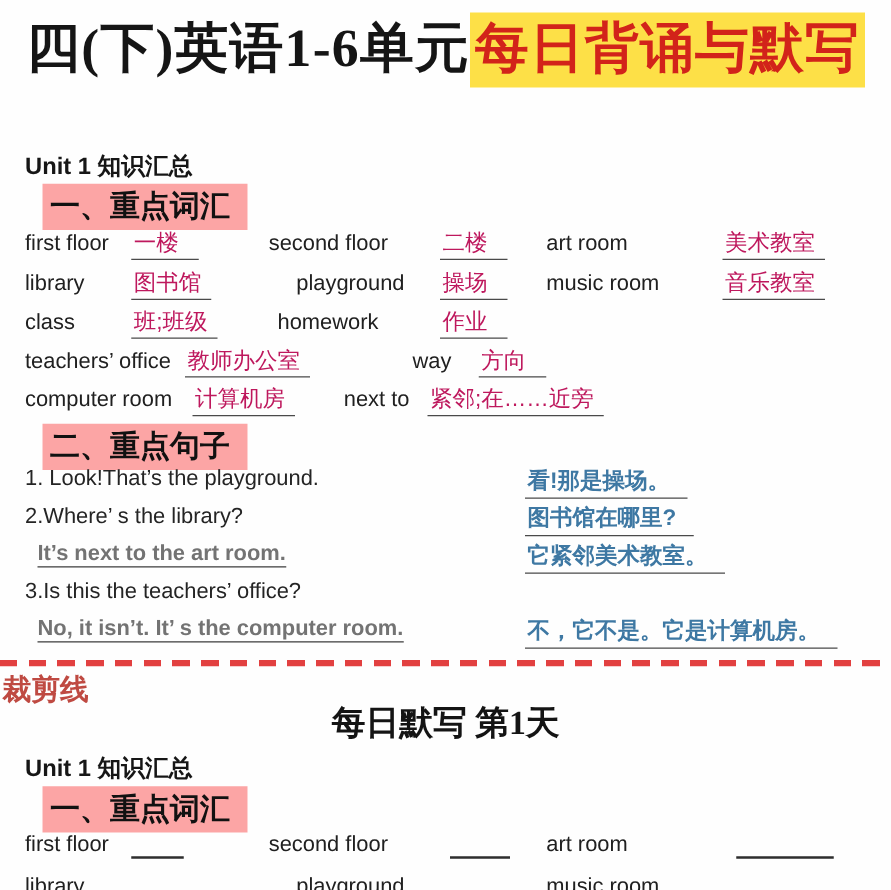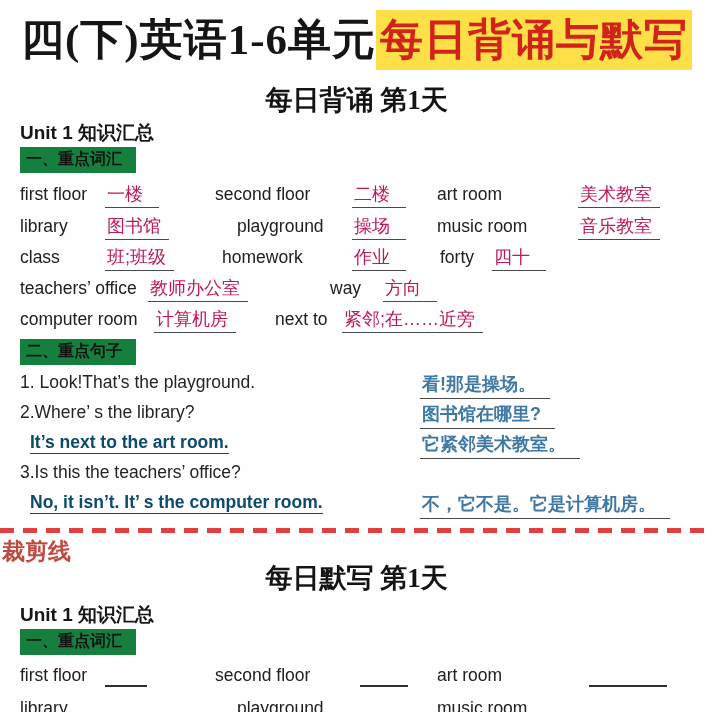--- a/index.html
+++ b/index.html
@@ -24,23 +24,23 @@
   .center-heading{
     position:absolute;left:0;width:713px;text-align:center;
     font-size:27px;font-weight:bold;color:#141414;white-space:nowrap;
     font-family:"Liberation Serif","DejaVu Serif",serif;
   }
   .unit-line{
     position:absolute;left:20px;
     font-size:19px;font-weight:bold;color:#161616;white-space:nowrap;
   }
   .sec-hl{
-    position:absolute;left:20px;
-    background:#15803d;color:#111;
-    font-size:16px;font-weight:bold;
+    position:absolute;left:34px;
+    background:#fca5a5;color:#111;
+    font-size:24px;font-weight:bold;
     padding:2px 14px 3px 6px;white-space:nowrap;
   }
   
   .vrow{
     position:absolute;left:20px;width:680px;height:26px;
     font-size:17.5px;
   }
   .vgrid{display:grid;grid-template-columns:195px 222px 1fr;}
   .vcell{position:relative;height:26px;}
   .en{color:#202020;white-space:nowrap;}
@@ -53,21 +53,21 @@
   .vcell .zh{position:absolute;top:-2px;}
   .zh-l1{left:85px;} .zh-l2{left:137px;} .zh-l3{left:141px;} .zh-near{left:55px;}
   .flowcell{position:absolute;top:0;white-space:nowrap;}
   
   .srow{
     position:absolute;left:20px;width:690px;height:30px;
     display:grid;grid-template-columns:400px 1fr;
     font-size:17.5px;align-items:start;
   }
   .sen{color:#242424;white-space:nowrap;}
-  .sen.red{color:#0c4a6e;font-weight:bold;padding-left:10px;}
+  .sen.red{color:#737373;font-weight:bold;padding-left:10px;}
   .sen.red .inner{border-bottom:1.8px solid #3c3c3c;padding-bottom:1px;}
   .szh{
     color:#3e78a3;font-size:18px;white-space:nowrap;justify-self:start;
     border-bottom:1.6px solid #4a4a4a;padding:0 14px 2px 2px;font-weight:bold;
   }
   
   .cutline{
     position:absolute;left:0;width:713px;height:5px;
     background:repeating-linear-gradient(90deg,#e24040 0,#e24040 14px,transparent 14px,transparent 23px);
   }
@@ -85,21 +85,20 @@
 </head>
 <body>
 
 <div class="page">
 
   <div class="title">
     <span class="t-black">四(下)英语1-6单元</span>
       <span class="t-red">每日背诵与默写</span>
   </div>
 
-  <div class="center-heading" style="top:82px">每日背诵 第1天</div>
   <div class="unit-line" style="top:120px">Unit 1  知识汇总</div>
   <div class="sec-hl" style="top:147px">一、重点词汇</div>
 
   <div class="vrow vgrid" style="top:184px">
     <div class="vcell">
       <span class="en">first floor</span>
       <span class="zh zh-l1">一楼</span>
     </div>
     <div class="vcell">
       <span class="en">second floor</span>
@@ -127,24 +126,20 @@
   </div>
 
   <div class="vrow vgrid" style="top:247px">
     <div class="vcell">
       <span class="en">class</span>
       <span class="zh zh-l1">班;班级</span>
     </div>
     <div class="vcell">
       <span class="en" style="padding-left:7px">homework</span>
       <span class="zh zh-l2">作业</span>
-    </div>
-    <div class="vcell">
-      <span class="en" style="padding-left:3px">forty</span>
-      <span class="zh zh-near">四十</span>
     </div>
   </div>
 
   <div class="vrow" style="top:278px">
     <span class="flowcell en" style="left:0">teachers’ office</span>
     <span class="flowcell zh" style="left:128px;top:-2px">教师办公室</span>
     <span class="flowcell en" style="left:310px">way</span>
     <span class="flowcell zh" style="left:363px;top:-2px">方向</span>
   </div>
 

